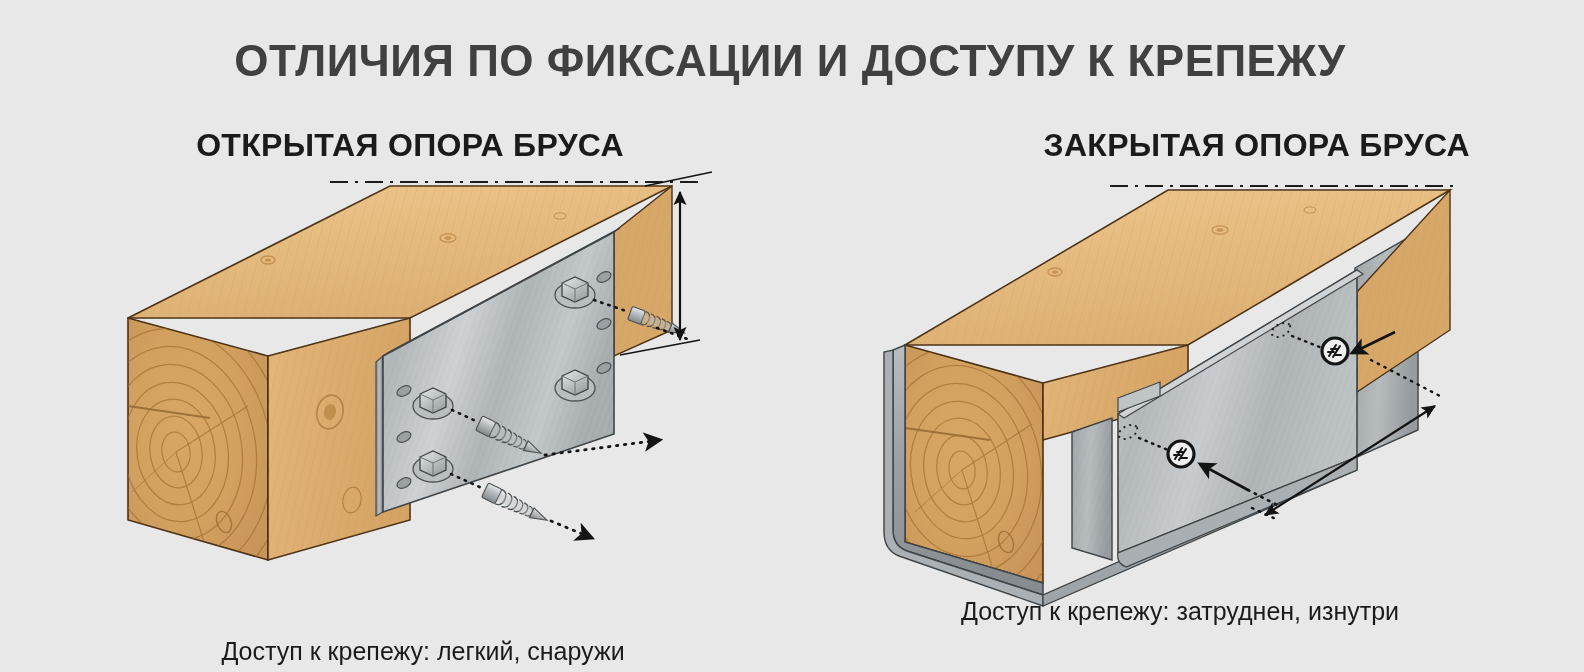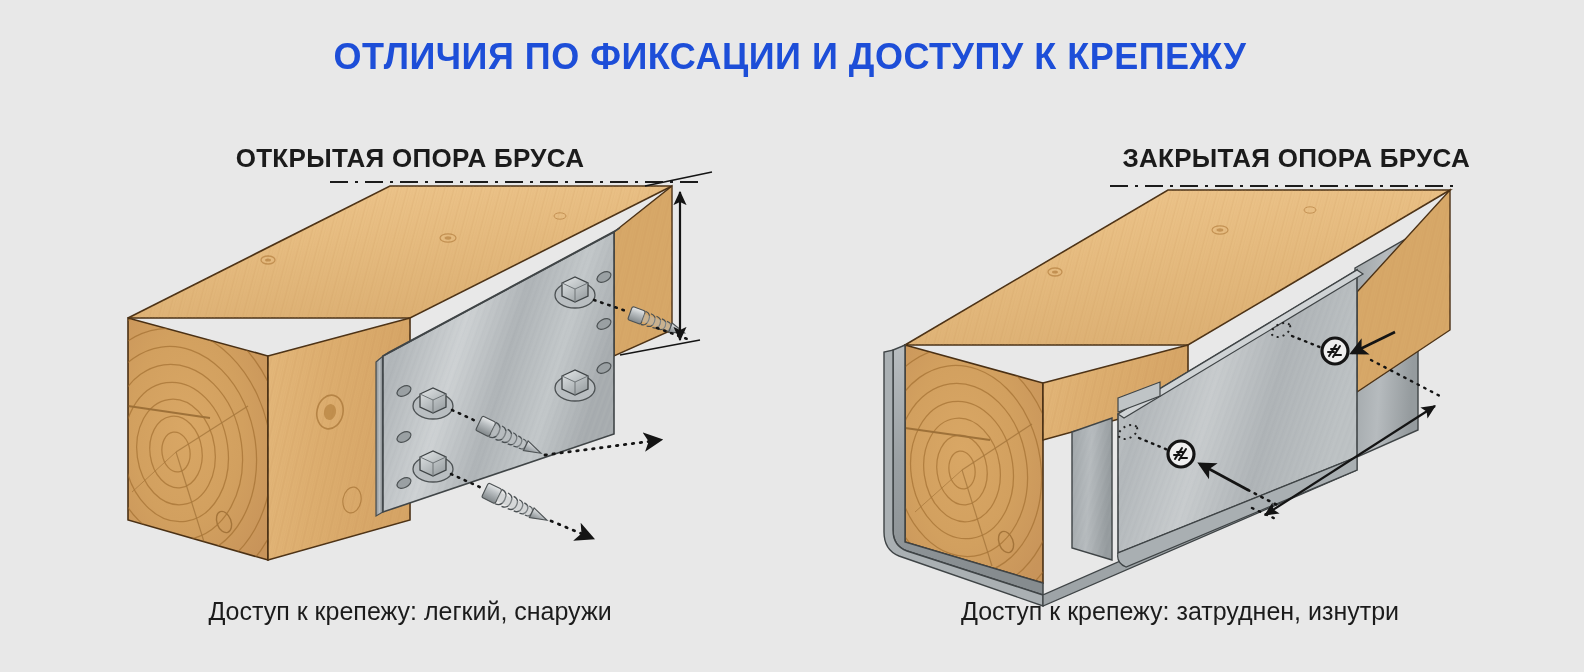--- a/index.html
+++ b/index.html
@@ -19,47 +19,47 @@
     width: 1584px;
     height: 672px;
     background: #e8e8e8;
   }
   .title {
     position: absolute;
     top: 36px;
     left: 0;
     width: 1580px;
     text-align: center;
-    font-size: 36px;
+    font-size: 44px;
     font-weight: bold;
-    color: #1d4ed8;
+    color: #404040;
     letter-spacing: 0.5px;
     white-space: nowrap;
   }
   .subtitle {
     position: absolute;
-    top: 143px;
-    font-size: 26px;
+    top: 127px;
+    font-size: 32px;
     font-weight: bold;
     color: #1b1b1b;
     letter-spacing: 0.3px;
     text-align: center;
     white-space: nowrap;
   }
   .subtitle.left  { left: 110px;  width: 600px; }
   .subtitle.right { left: 870px;  width: 600px; text-align: right; }
   .caption {
     position: absolute;
     top: 597px;
     font-size: 25px;
     color: #1b1b1b;
     text-align: center;
     white-space: nowrap;
   }
-  .caption.left  { left: 100px; width: 620px; }
+  .caption.left  { left: 113px; width: 620px; margin-top: 40px; }
   .caption.right { left: 870px; width: 620px; }
   .stage {
     position: absolute;
     top: 0; left: 0;
     width: 1584px;
     height: 672px;
     pointer-events: none;
   }
 </style>
 </head>

